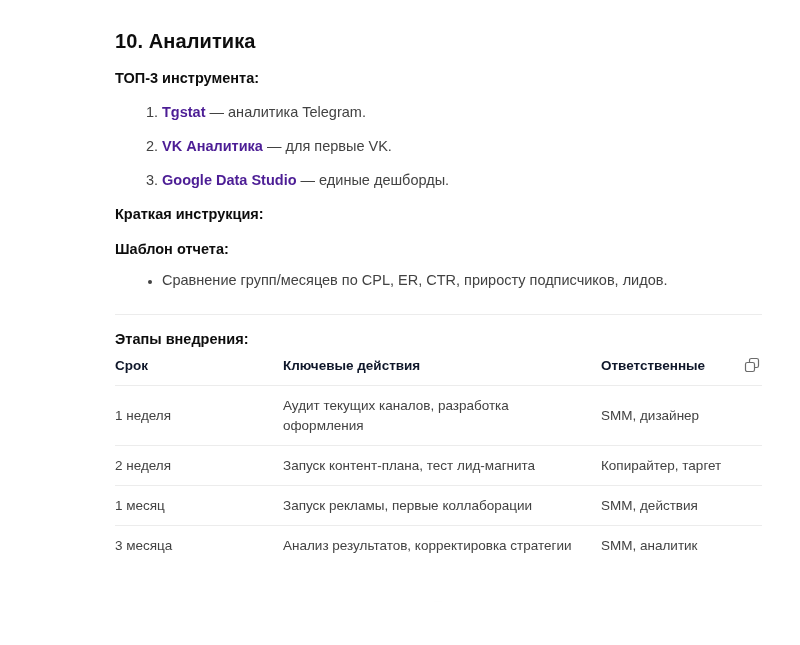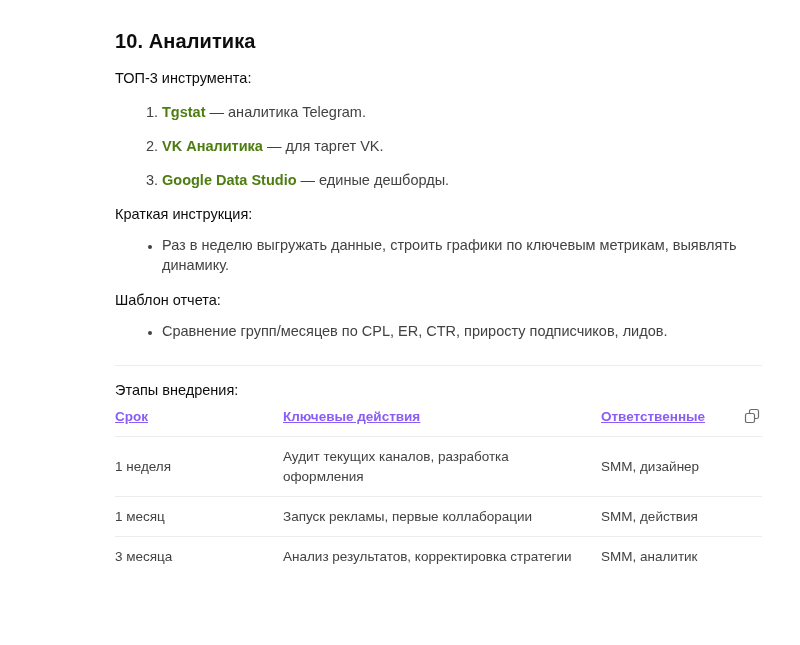--- a/index.html
+++ b/index.html
@@ -6,41 +6,41 @@
   html,body { width:800px; height:645px; overflow:hidden; background:#ffffff;
     font-family:"Liberation Sans","DejaVu Sans",sans-serif; }
   .canvas { position:relative; width:800px; height:602px; background:#fff; overflow:hidden; }
 
   .content { position:absolute; left:115px; top:0; width:647px; color:#424242; }
 
   h2.sec-heading { margin-top:28px; font-size:20px; line-height:26px; font-weight:700;
     color:#0d0d0d; letter-spacing:.1px; }
   h2.sec-heading.roadmap { margin-top:37px; }
 
-  p.label { margin-top:14px; font-size:14.5px; line-height:20px; font-weight:400; color:#0d0d0d; }
+  p.label { margin-top:14px; font-size:14.5px; line-height:20px; font-weight:700; color:#0d0d0d; }
   p.label.tight { margin-top:15px; }
 
   ol.tool-list { margin-top:14px; padding-left:47px; list-style:decimal; }
   ol.tool-list li { font-size:14.5px; line-height:20px; margin-bottom:14px; color:#424242; }
   ol.tool-list li::marker { color:#424242; }
-  ol.tool-list b { color:#4d7c0f; font-weight:700; }
+  ol.tool-list b { color:#4c1d95; font-weight:700; }
 
   ul.bullets { margin-top:11px; padding-left:47px; list-style:disc; }
   ul.bullets li { font-size:14.5px; line-height:20px; color:#424242; }
   ul.bullets li::marker { color:#424242; font-size:12px; }
 
   hr.divider { margin-top:24px; border:none; height:1px; background:#ececec; }
 
   .table-wrap { position:relative; margin-top:5px; width:647px; }
   table.roadmap-table { width:100%; border-collapse:collapse; table-layout:fixed; }
   table.roadmap-table col.c1 { width:168px; }
   table.roadmap-table col.c2 { width:318px; }
   table.roadmap-table col.c3 { width:161px; }
   table.roadmap-table th { text-align:left; font-size:13.5px; line-height:20px; font-weight:700;
-    color:#8b5cf6; padding:2px 8px 9px 0; border-bottom:1px solid #ececec;text-decoration:underline; }
+    color:#0f172a; padding:2px 8px 9px 0; border-bottom:1px solid #ececec; }
   table.roadmap-table td { font-size:13.5px; line-height:20px; color:#424242;
     padding:10px 8px 9px 0; border-bottom:1px solid #ececec; }
   table.roadmap-table tbody tr:last-child td { border-bottom:none; }
 
   .copy-btn { position:absolute; top:1px; right:0; width:20px; height:20px; border:none;
     background:transparent; cursor:pointer; padding:0; display:flex; align-items:center;
     justify-content:center; }
   .copy-btn svg { display:block; }
 
   .scroll-btn { position:absolute; left:423px; top:603px; width:30px; height:30px;
@@ -58,28 +58,25 @@
 
 <div class="canvas">
   <div class="content">
 
     <h2 class="sec-heading">10. Аналитика</h2>
 
     <p class="label">ТОП-3 инструмента:</p>
 
     <ol class="tool-list">
       <li><b>Tgstat</b><span> — аналитика Telegram.</span></li>
-      <li><b>VK Аналитика</b><span> — для таргет VK.</span></li>
+      <li><b>VK Аналитика</b><span> — для первые VK.</span></li>
       <li><b>Google Data Studio</b><span> — единые дешборды.</span></li>
     </ol>
 
     <p class="label" style="margin-top:1px;">Краткая инструкция:</p>
-    <ul class="bullets">
-      <li>Раз в неделю выгружать данные, строить графики по ключевым метрикам, выявлять динамику.</li>
-    </ul>
 
     <p class="label tight">Шаблон отчета:</p>
     <ul class="bullets">
       <li>Сравнение групп/месяцев по CPL, ER, CTR, приросту подписчиков, лидов.</li>
     </ul>
 
     <hr class="divider">
 
 
     <p class="label" style="">Этапы внедрения:</p>
@@ -104,20 +101,25 @@
             <th>Ответственные</th>
           </tr>
         </thead>
         <tbody>
           <tr>
             <td>1 неделя</td>
             <td>Аудит текущих каналов, разработка оформления</td>
             <td>SMM, дизайнер</td>
           </tr>
           <tr>
+            <td>2 неделя</td>
+            <td>Запуск контент-плана, тест лид-магнита</td>
+            <td>Копирайтер, таргет</td>
+          </tr>
+          <tr>
             <td>1 месяц</td>
             <td>Запуск рекламы, первые коллаборации</td>
             <td>SMM, действия</td>
           </tr>
           <tr>
             <td>3 месяца</td>
             <td>Анализ результатов, корректировка стратегии</td>
             <td>SMM, аналитик</td>
           </tr>
         </tbody>

